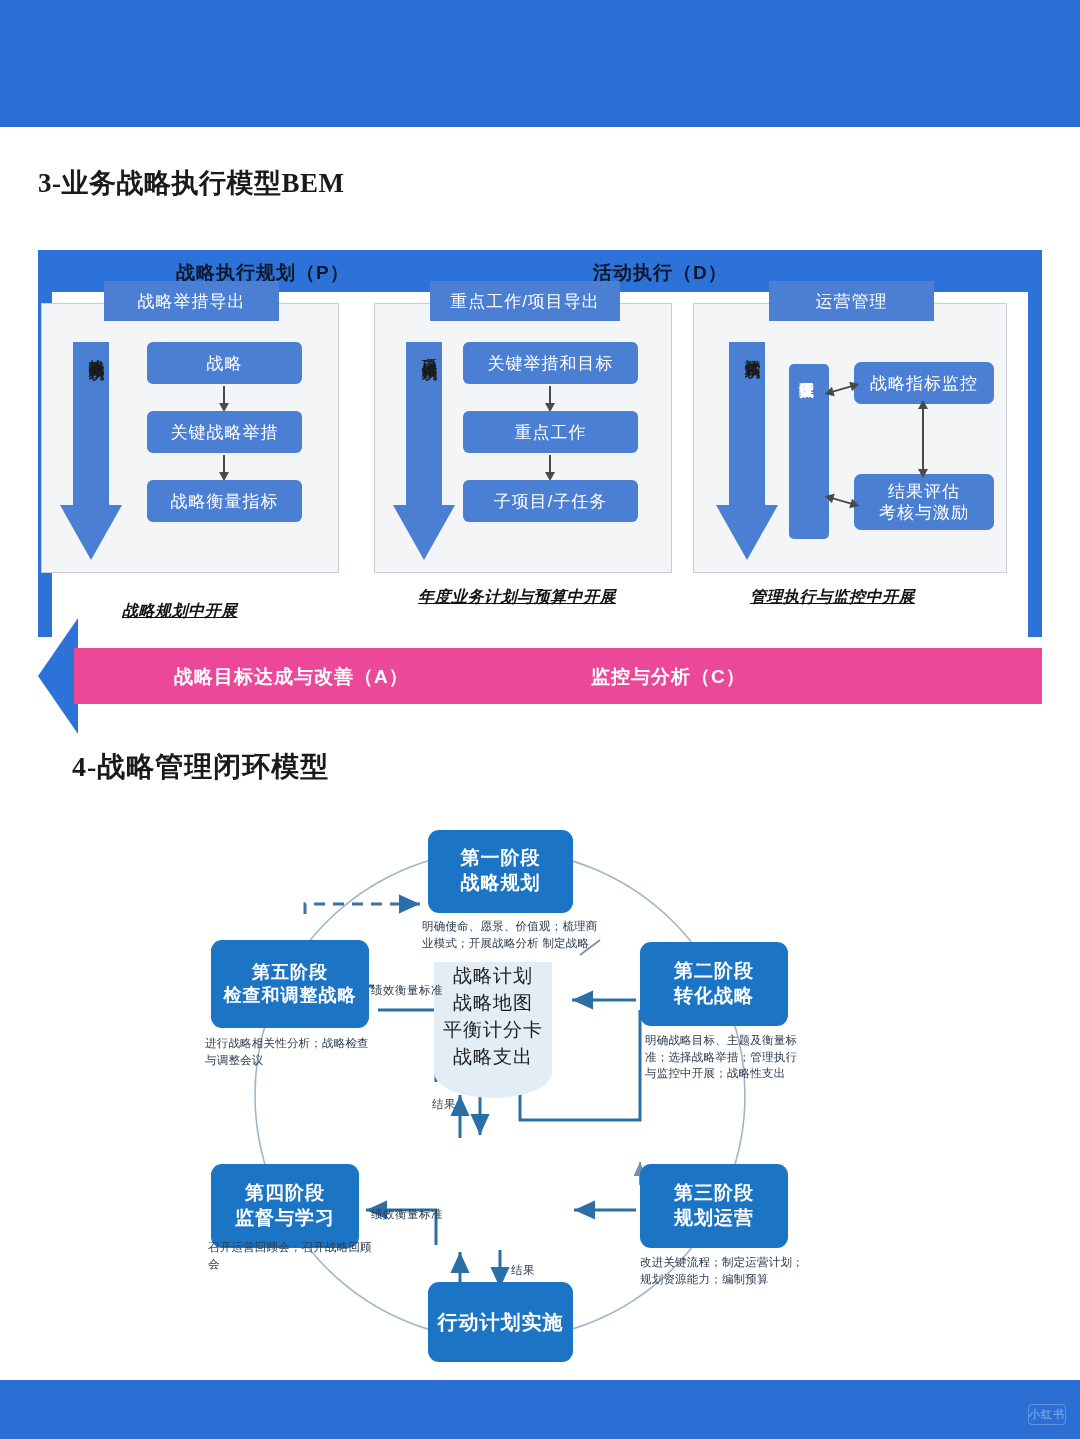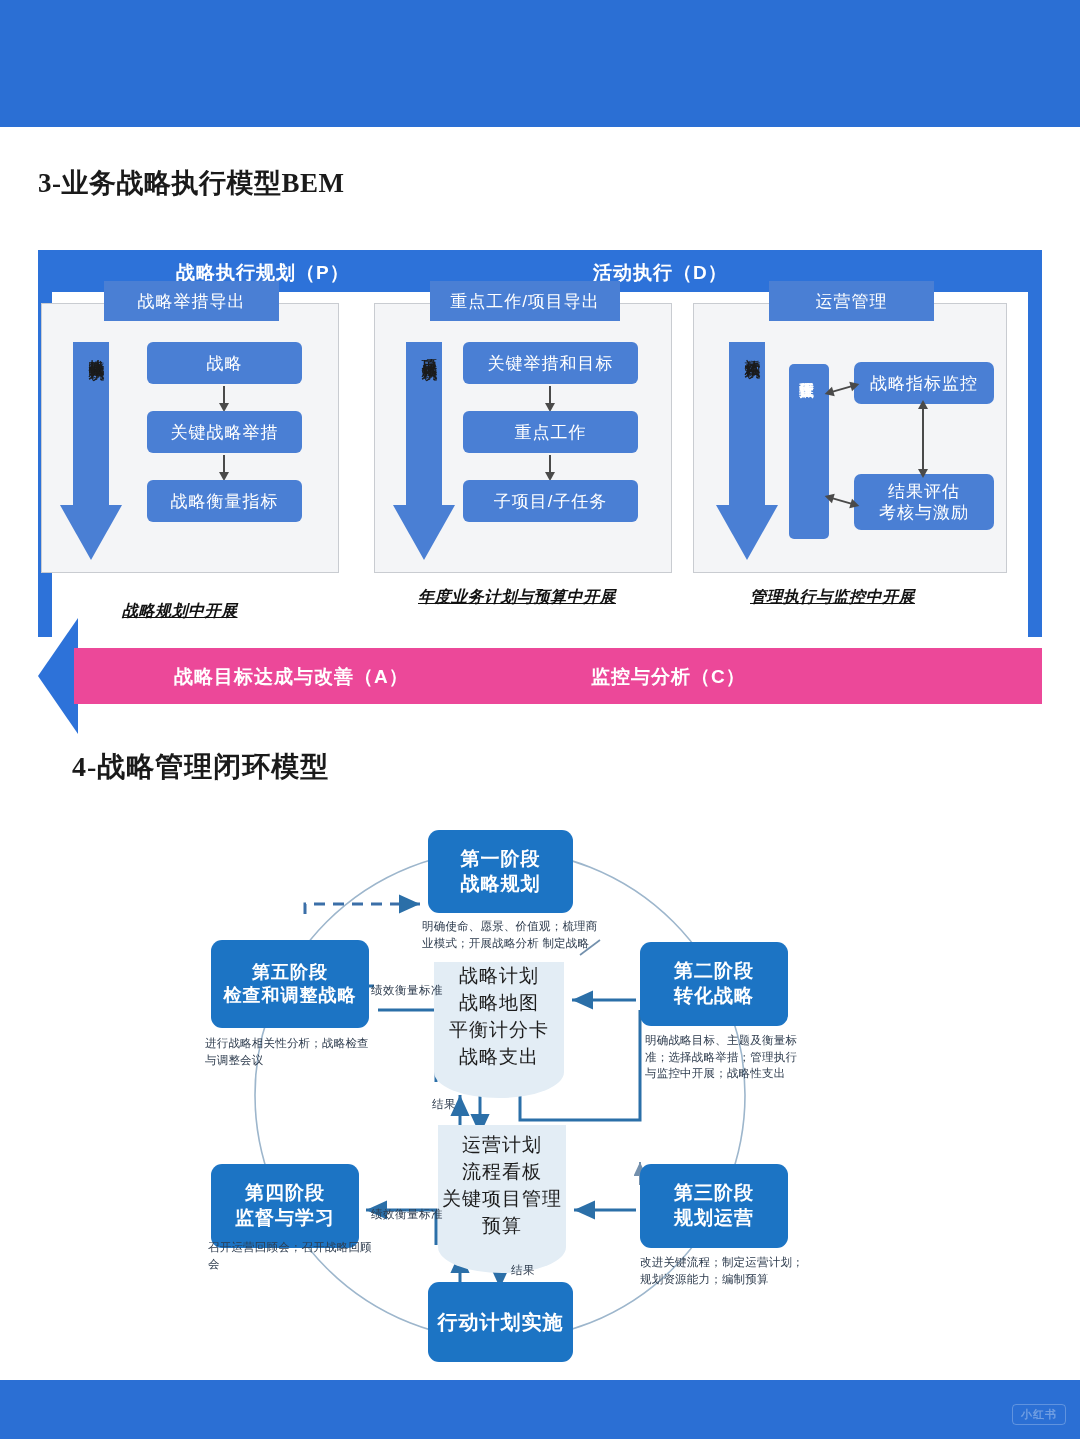--- a/index.html
+++ b/index.html
@@ -18,21 +18,21 @@
   }
   .band-bottom {
     position:absolute; left:0; bottom:0; width:1080px; height:59px;
     background:#2b6fd4;
   }
   .watermark {
     position:absolute; right:14px; bottom:14px;
     font-size:11px; color:rgba(255,255,255,.33);
     letter-spacing:1px; font-weight:bold;
     border:1px solid rgba(255,255,255,.25); border-radius:4px;
-    padding:2px 8px;
+    padding:2px 0;
   }
 
   
   .sec-title-1 {
     position:absolute; left:38px; top:165px;
     font-size:27px; font-weight:bold; color:#1a1a1a;
     font-family:"Liberation Serif","DejaVu Serif",serif;
     letter-spacing:0.5px;
   }
   .sec-title-2 {
@@ -44,21 +44,21 @@
 
   
   .bem { position:absolute; left:38px; top:250px; width:1004px; height:475px; }
 
   .bem-top-bar {
     position:absolute; left:0; top:0; width:1004px; height:42px;
     background:#2d72d9;
   }
   .bem-top-bar .lbl {
     position:absolute; top:10px;
-    color:#ffffff; font-size:19px; font-weight:bold; letter-spacing:1px;
+    color:#0f172a; font-size:19px; font-weight:bold; letter-spacing:1px;
   }
   .bem-top-bar .lbl.p { left:138px; }
   .bem-top-bar .lbl.d { left:555px; }
 
   
   .bem-frame {
     position:absolute; left:0; top:42px; width:1004px; height:345px;
     border-left:14px solid #2d72d9;
     border-right:14px solid #2d72d9;
     background:#fff;
@@ -220,21 +220,21 @@
   .loop { position:absolute; left:0; top:790px; width:1080px; height:590px; }
   .loop svg { position:absolute; left:0; top:0; }
 
   .stage {
     position:absolute; background:#1c74c4; color:#fff;
     border-radius:11px; display:flex; flex-direction:column;
     align-items:center; justify-content:center;
     font-size:19px; font-weight:bold; line-height:1.3; letter-spacing:1px;
     text-align:center;
   }
-  .s1 { left:428px; top:40px;  width:145px; height:83px; }
+  .s1 { left:428px; top:40px;  width:145px; height:83px;font-family:Liberation Mono, monospace; }
   .s2 { left:640px; top:152px; width:148px; height:84px; }
   .s3 { left:640px; top:374px; width:148px; height:84px; }
   .s4 { left:211px; top:374px; width:148px; height:84px; }
   .s5 { left:211px; top:150px; width:158px; height:88px; font-size:18px; }
   .sAct {
     left:428px; top:492px; width:145px; height:80px;
     font-size:20px;
   }
 
   .desc {
@@ -246,21 +246,21 @@
   .d3 { left:640px; top:464px; width:170px; }
   .d4 { left:208px; top:449px; width:170px; }
   .d5 { left:205px; top:245px; width:165px; }
 
   .center-card {
     position:absolute; background:#e3edf5;
     display:flex; flex-direction:column; align-items:center; justify-content:center;
     font-size:19px; color:#1d1d1d; line-height:1.42; text-align:center;
     letter-spacing:1px;
   }
-  .cc1 { left:434px; top:172px; width:130px; height:110px; }
+  .cc1 { left:434px; top:172px; width:118px; height:110px; }
   .cc2 { left:438px; top:335px; width:128px; height:122px; }
   .cc-wave {
     position:absolute; width:100%; height:26px; left:0;
     background:#e3edf5;
     border-radius:0 0 50% 50% / 0 0 100% 100%;
   }
   .cc1 .cc-wave { top:110px; }
   .cc2 .cc-wave { top:122px; }
 
   .conn-label {
@@ -423,27 +423,20 @@
     <div class="stage sAct" data-bind="section4.action_box">行动计划实施</div>
 
     <div class="center-card cc1">
       <div class="cc-wave"></div>
       <div data-bind="section4.center_cards.0.lines.0">战略计划</div>
       <div data-bind="section4.center_cards.0.lines.1">战略地图</div>
       <div data-bind="section4.center_cards.0.lines.2">平衡计分卡</div>
       <div data-bind="section4.center_cards.0.lines.3">战略支出</div>
     </div>
 
-    <div class="center-card cc2">
-      <div class="cc-wave"></div>
-      <div data-bind="section4.center_cards.1.lines.0">运营计划</div>
-      <div data-bind="section4.center_cards.1.lines.1">流程看板</div>
-      <div data-bind="section4.center_cards.1.lines.2">关键项目管理</div>
-      <div data-bind="section4.center_cards.1.lines.3">预算</div>
-    </div>
 
     <div class="conn-label cl1" data-bind="section4.connector_labels.perf_top">绩效衡量标准</div>
     <div class="conn-label cl2" data-bind="section4.connector_labels.perf_bottom">绩效衡量标准</div>
     <div class="conn-label cl3" data-bind="section4.connector_labels.result_mid">结果</div>
     <div class="conn-label cl4" data-bind="section4.connector_labels.result_bottom">结果</div>
   </div>
 
   <div class="band-bottom">
     <div class="watermark" data-bind="watermark">小红书</div>
   </div>

